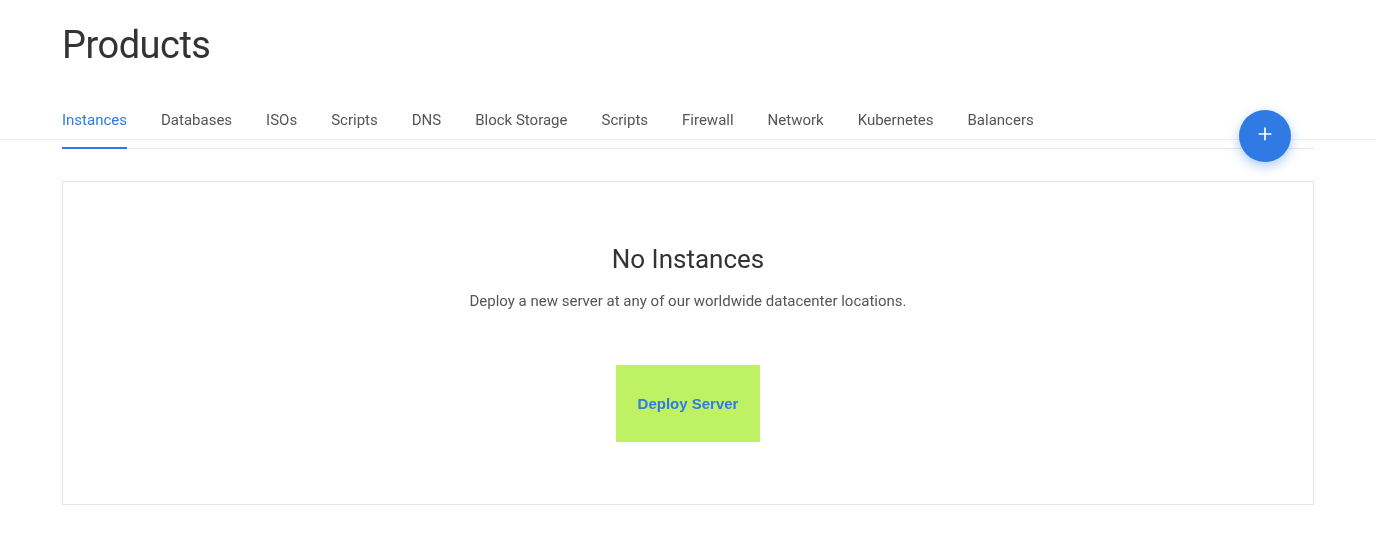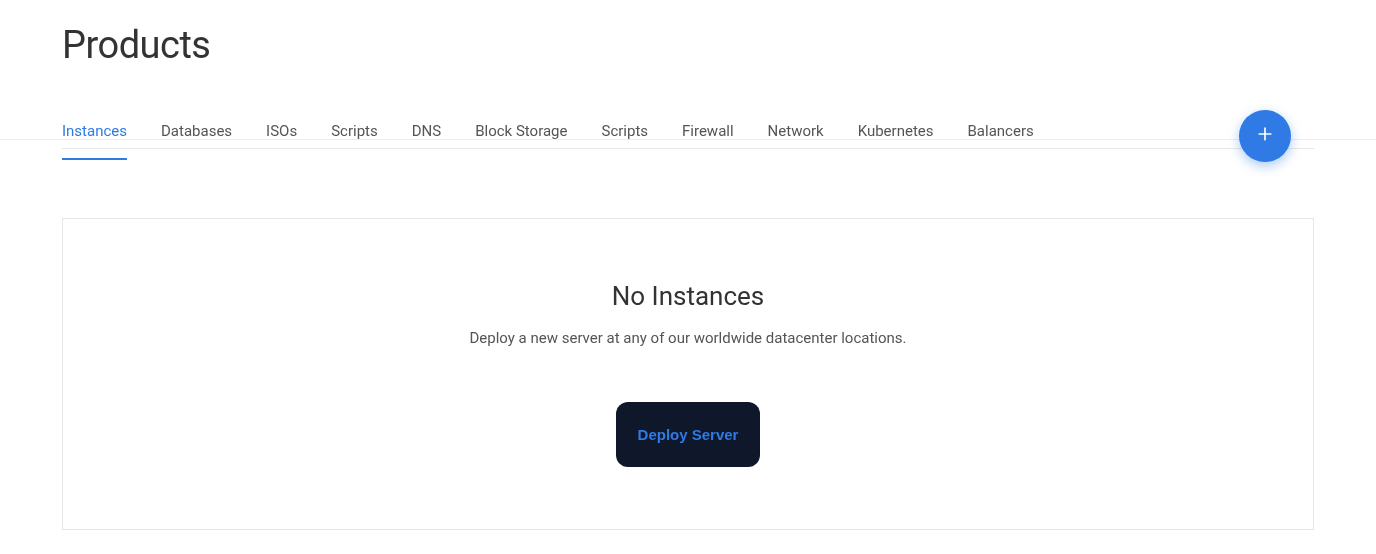--- a/index.html
+++ b/index.html
@@ -36,21 +36,21 @@
       position: relative;
       margin-left: 0;
     }
     .tab {
       font-size: 15px;
       color: #555;
       padding: 18px 0;
       cursor: pointer;
       border-bottom: 2px solid transparent;
       position: relative;
-      top: 12px;
+      top: 1px;
     }
     .tab.active {
       color: #2f7ae5;
       border-bottom: 2px solid #2f7ae5;
     }
     .fab {
       position: absolute;
       right: 85px;
       top: 110px;
       width: 52px;
@@ -61,46 +61,46 @@
       align-items: center;
       justify-content: center;
       cursor: pointer;
       box-shadow: 0 4px 12px rgba(47, 122, 229, 0.4);
     }
     .fab svg {
       width: 20px;
       height: 20px;
     }
     .content-box {
-      margin-top: 69px;
+      margin-top: 32px;
       border: 1px solid #e5e5e5;
       padding: 62px 20px 62px 20px;
       text-align: center;
     }
     .empty-title {
       font-size: 26px;
       font-weight: 400;
       color: #333;
       margin-bottom: 18px;
     }
     .empty-subtitle {
       font-size: 15px;
       color: #555;
       margin-bottom: 55px;
     }
     .deploy-btn {
       display: inline-block;
-      background: #0f172a;
+      background: #bef264;
       color: #2f7ae5;
       font-size: 15px;
       font-weight: 600;
-      padding: 24px 22px;
+      padding: 30px 22px;
       border: none;
       cursor: pointer;
-      border-radius: 12px;
+      border-radius: 0;
     }
     
     .full-border {
       position: absolute;
       left: 0;
       right: 0;
       top: 139px;
       border-bottom: 1px solid #eeeeee;
       z-index: -1;
     }

